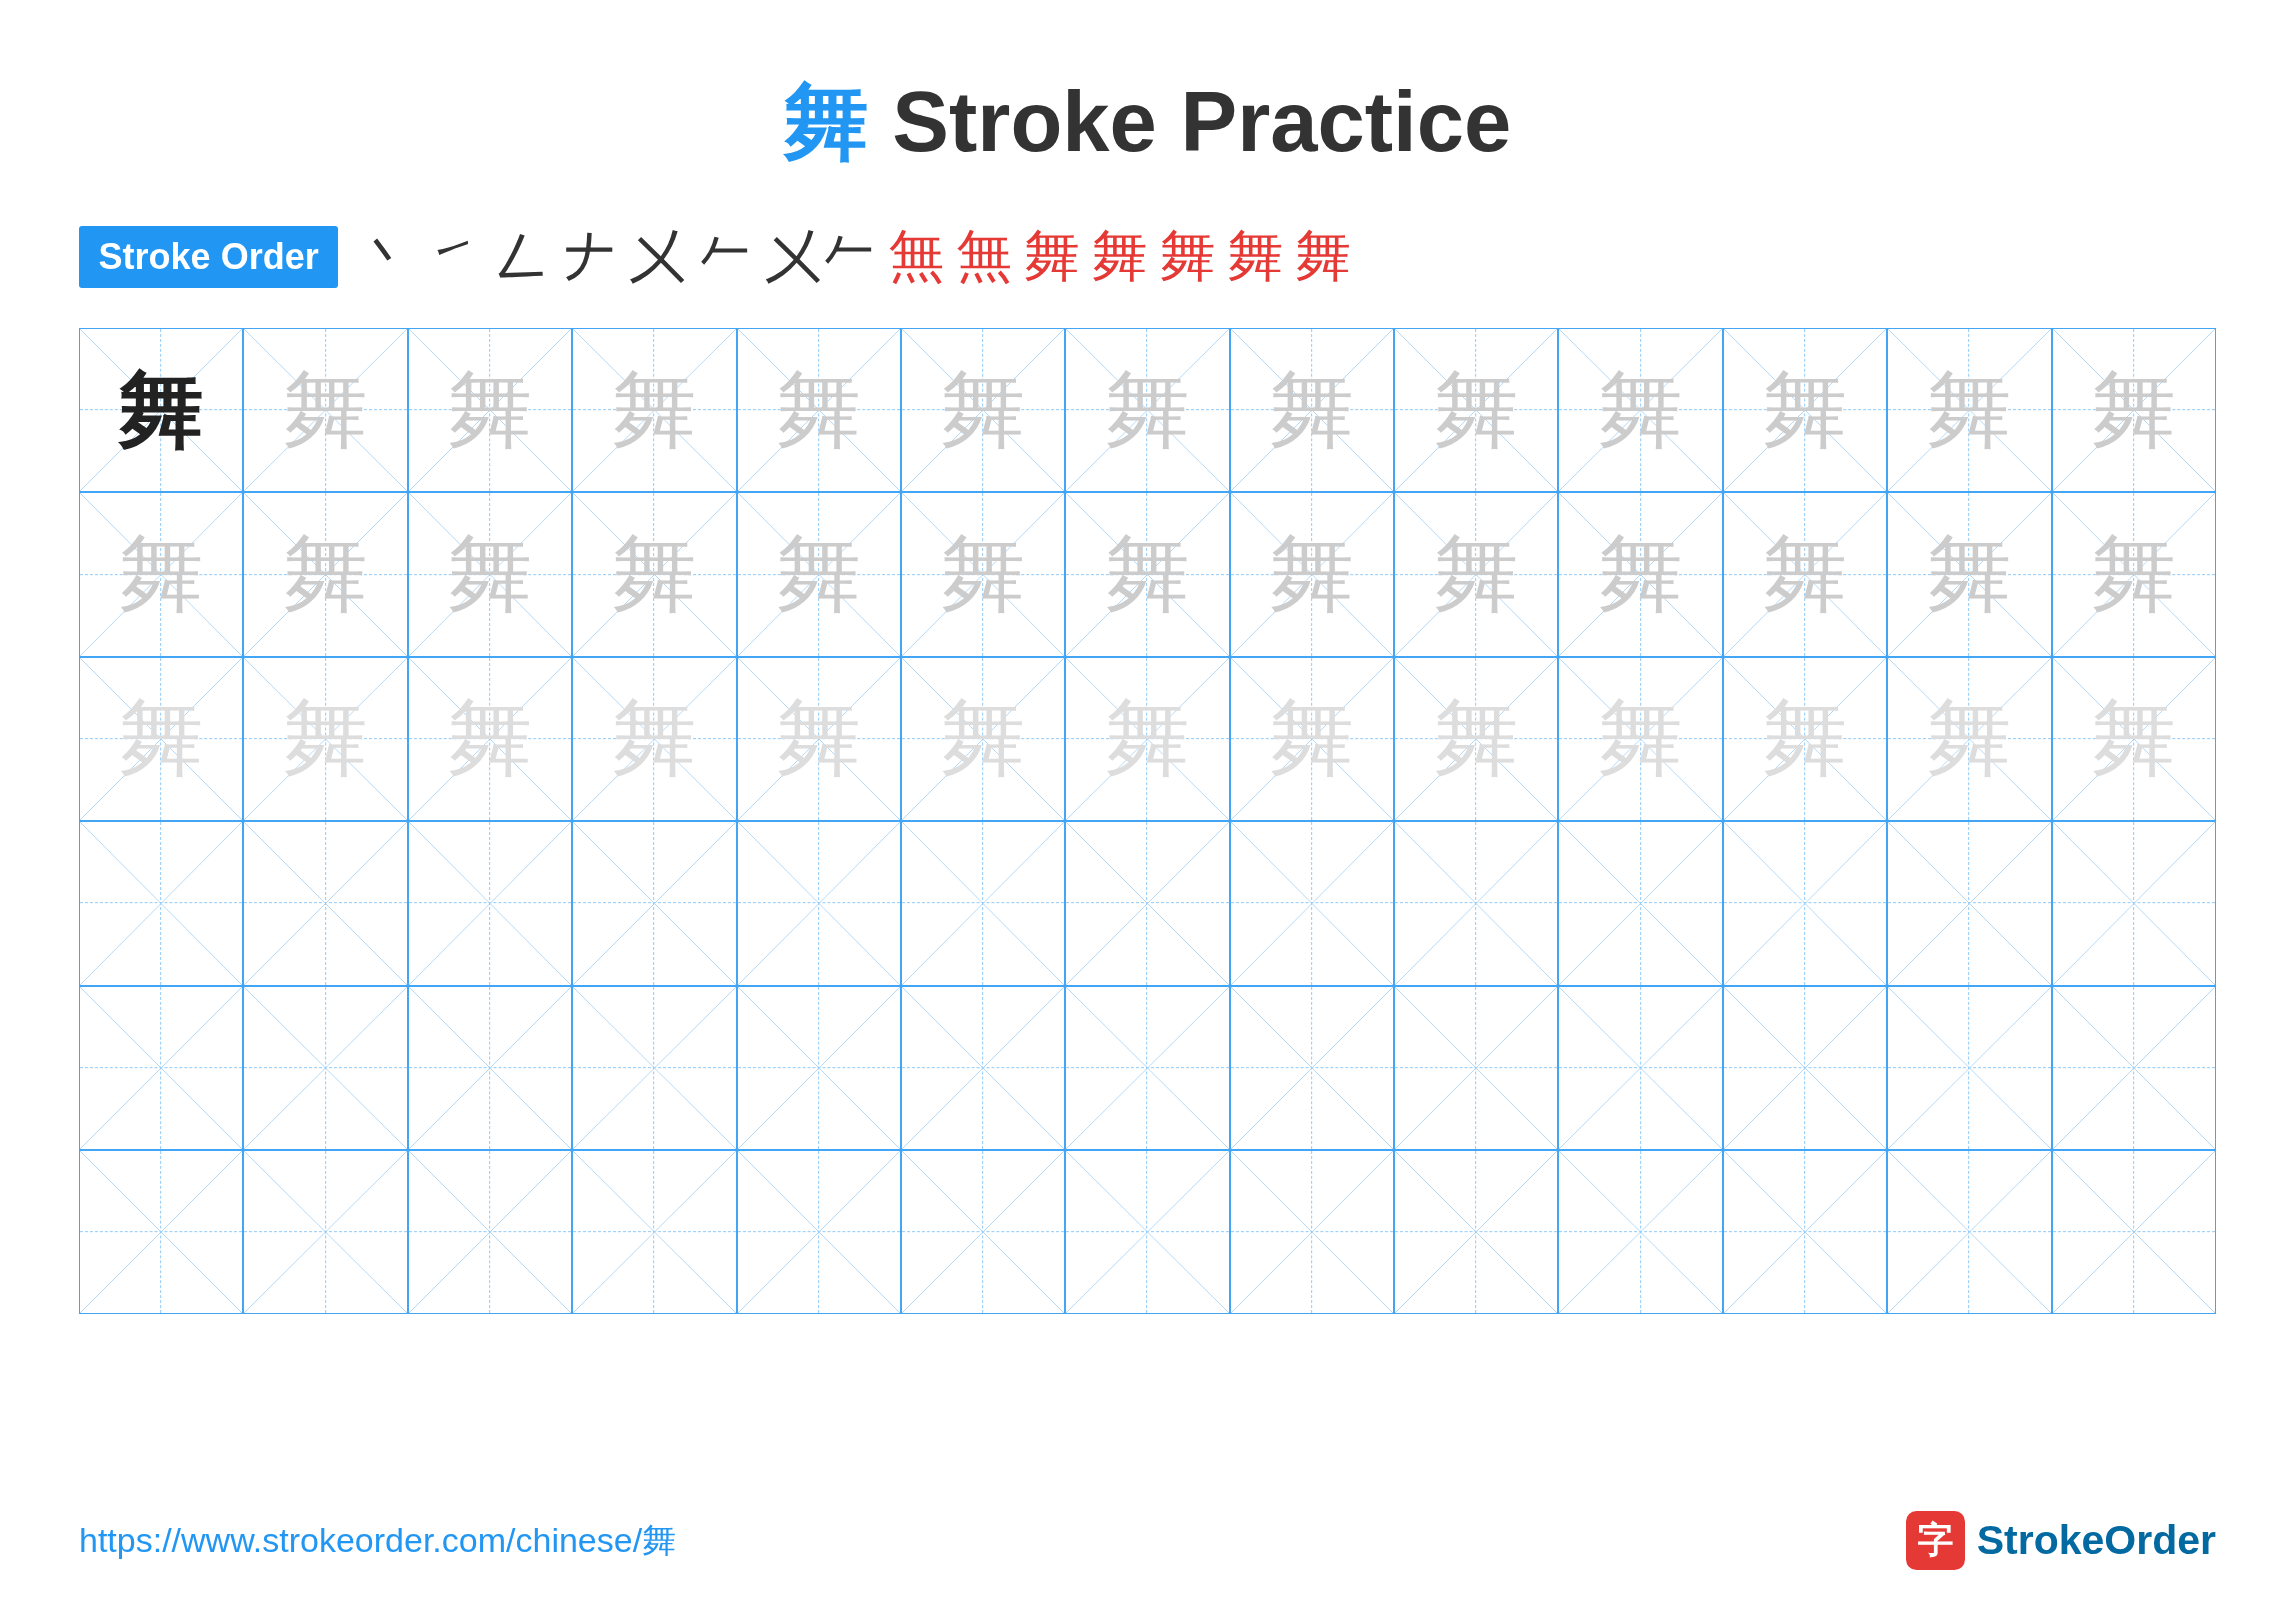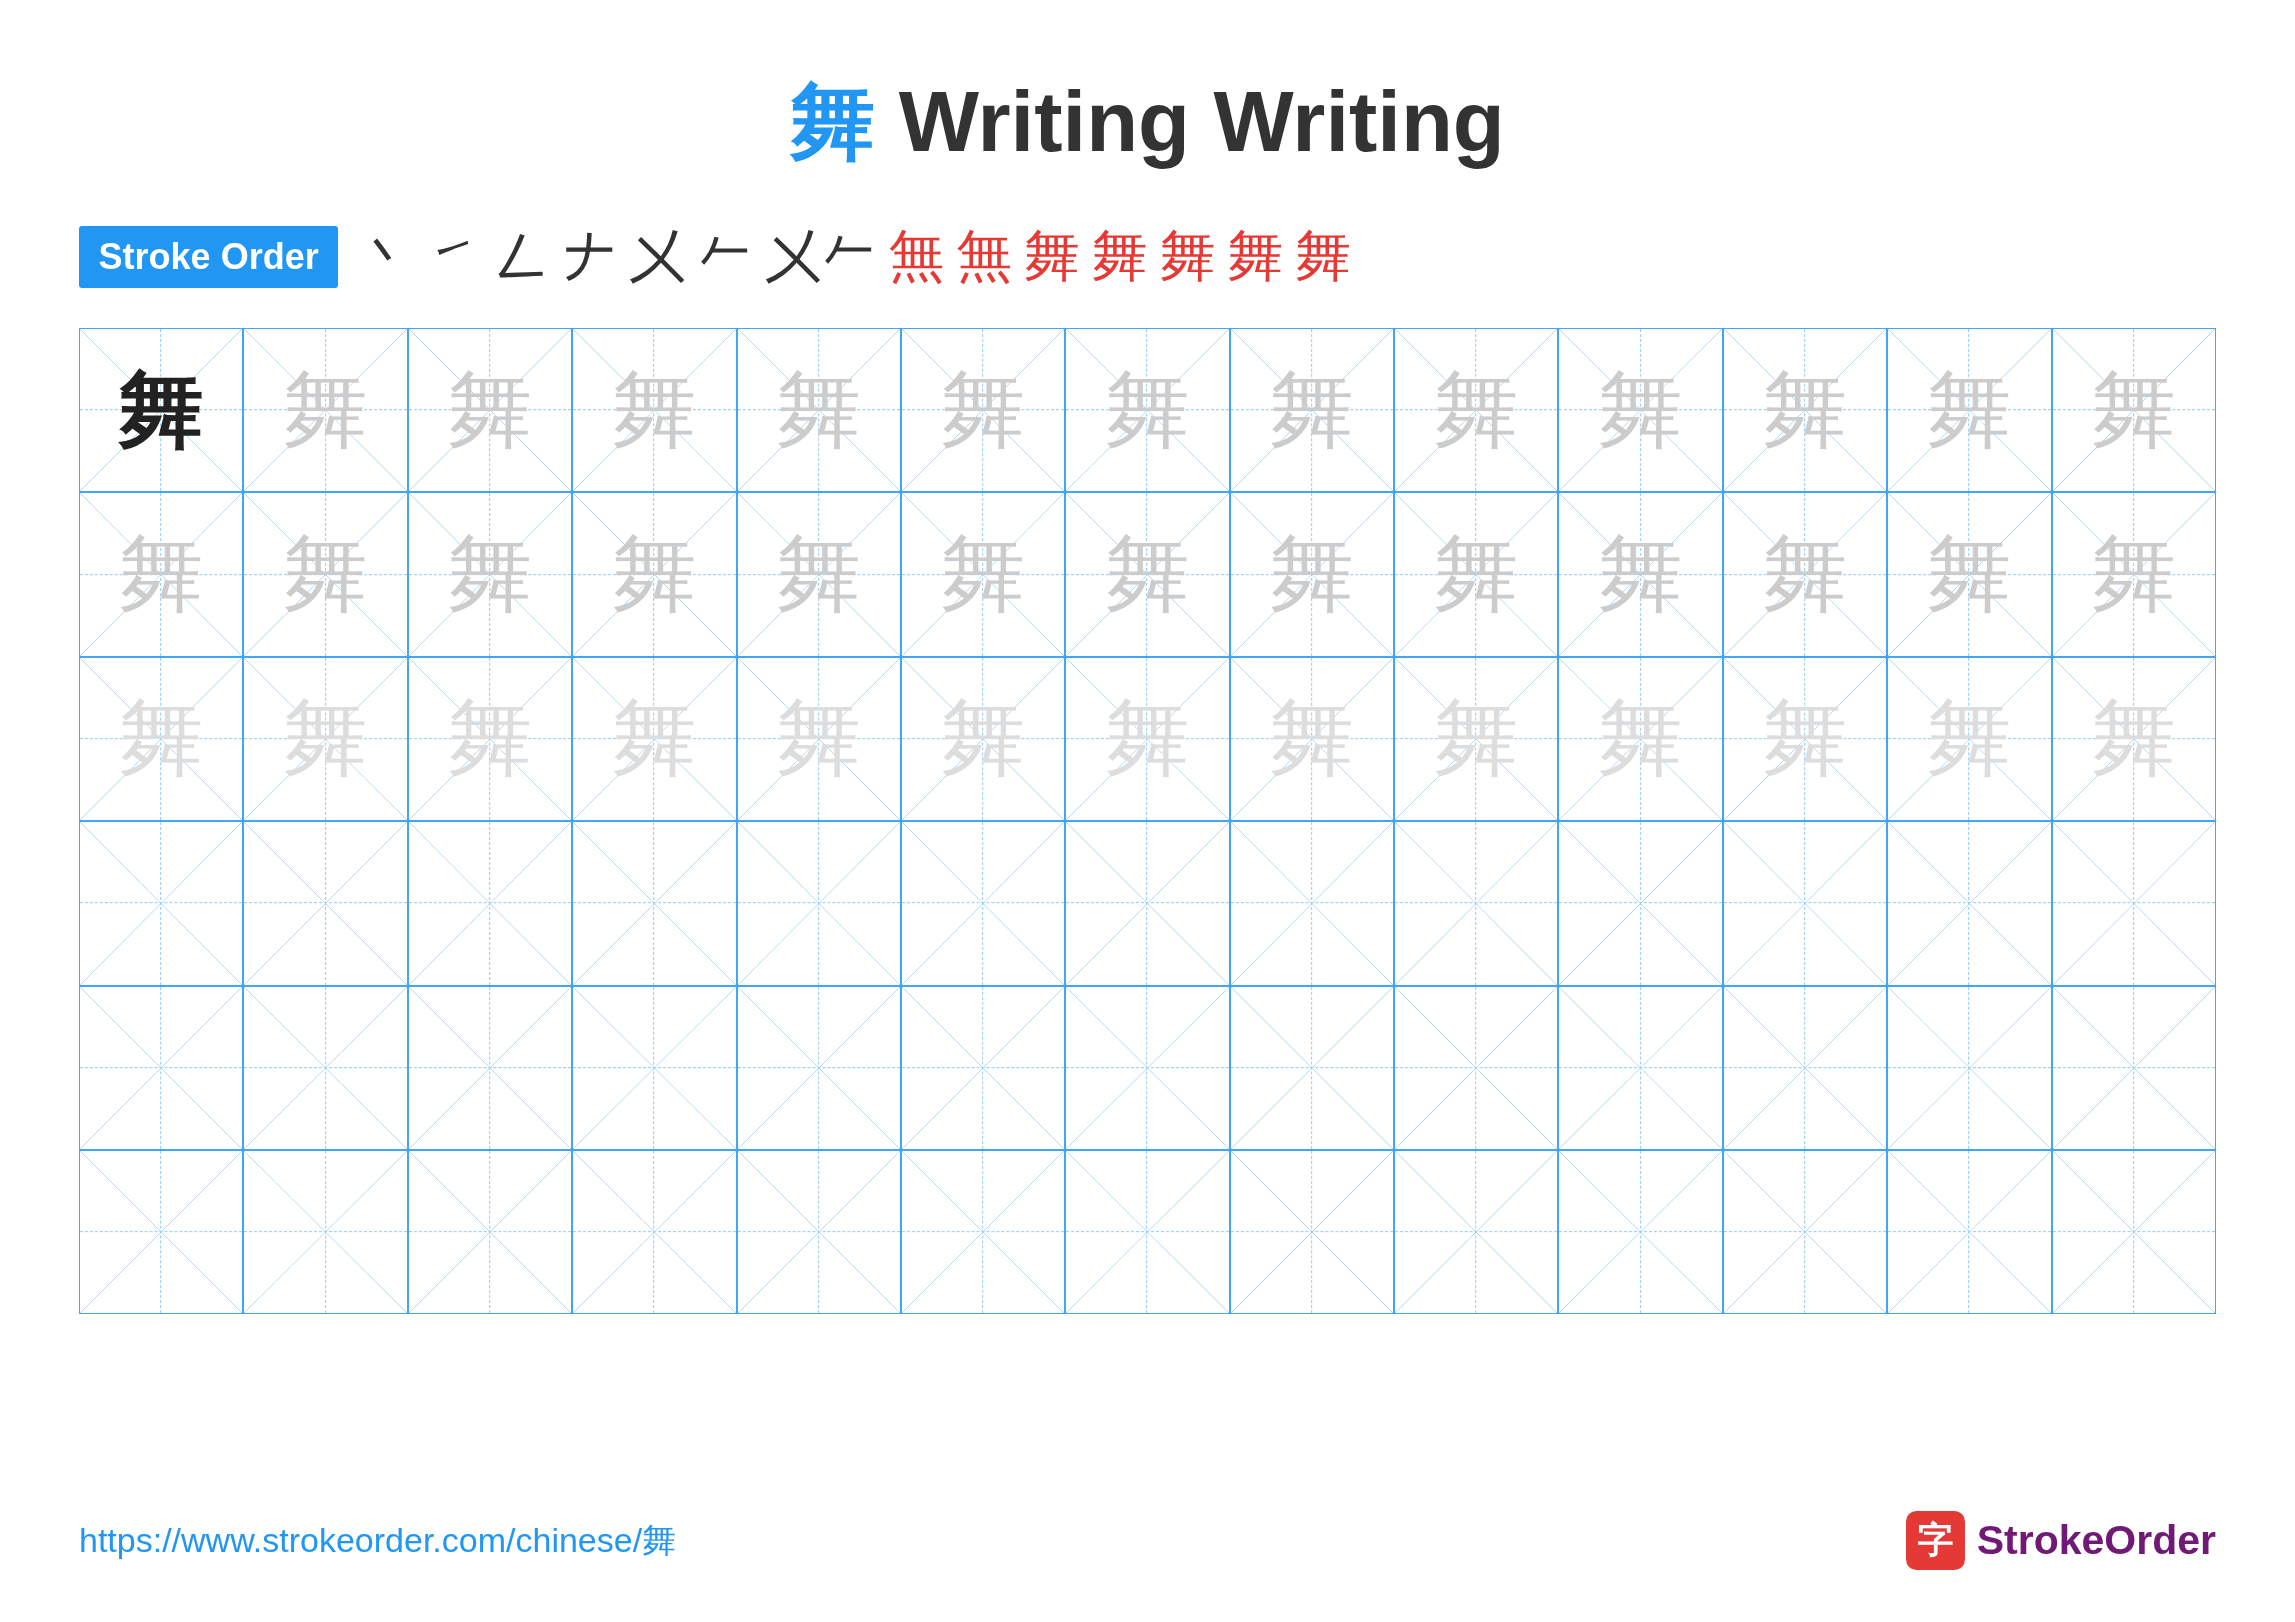--- a/index.html
+++ b/index.html
@@ -176,34 +176,34 @@
       justify-content: center;
       color: white;
       font-size: 36px;
       font-weight: bold;
       font-family: serif;
     }
 
     .logo-text {
       font-size: 41px;
       font-weight: bold;
-      color: #701a75;
+      color: #0369a1;
     }
 
     .grid-container {
       width: 100%;
     }
   </style>
 </head>
 <body>
 
 <div class="page">
 
   <div class="title">
-    <span class="title-char">舞</span><span> Writing Writing</span>
+    <span class="title-char">舞</span><span> Stroke Practice</span>
   </div>
 
   <div class="stroke-order-row">
     <div class="stroke-order-badge">Stroke Order</div>
     <div class="stroke-sequence">
       <span class="stroke-char">丶</span>
       <span class="stroke-char">㇀</span>
       <span class="stroke-char">𠃋</span>
       <span class="stroke-char">𠂇</span>
       <span class="stroke-char">㐅</span>

